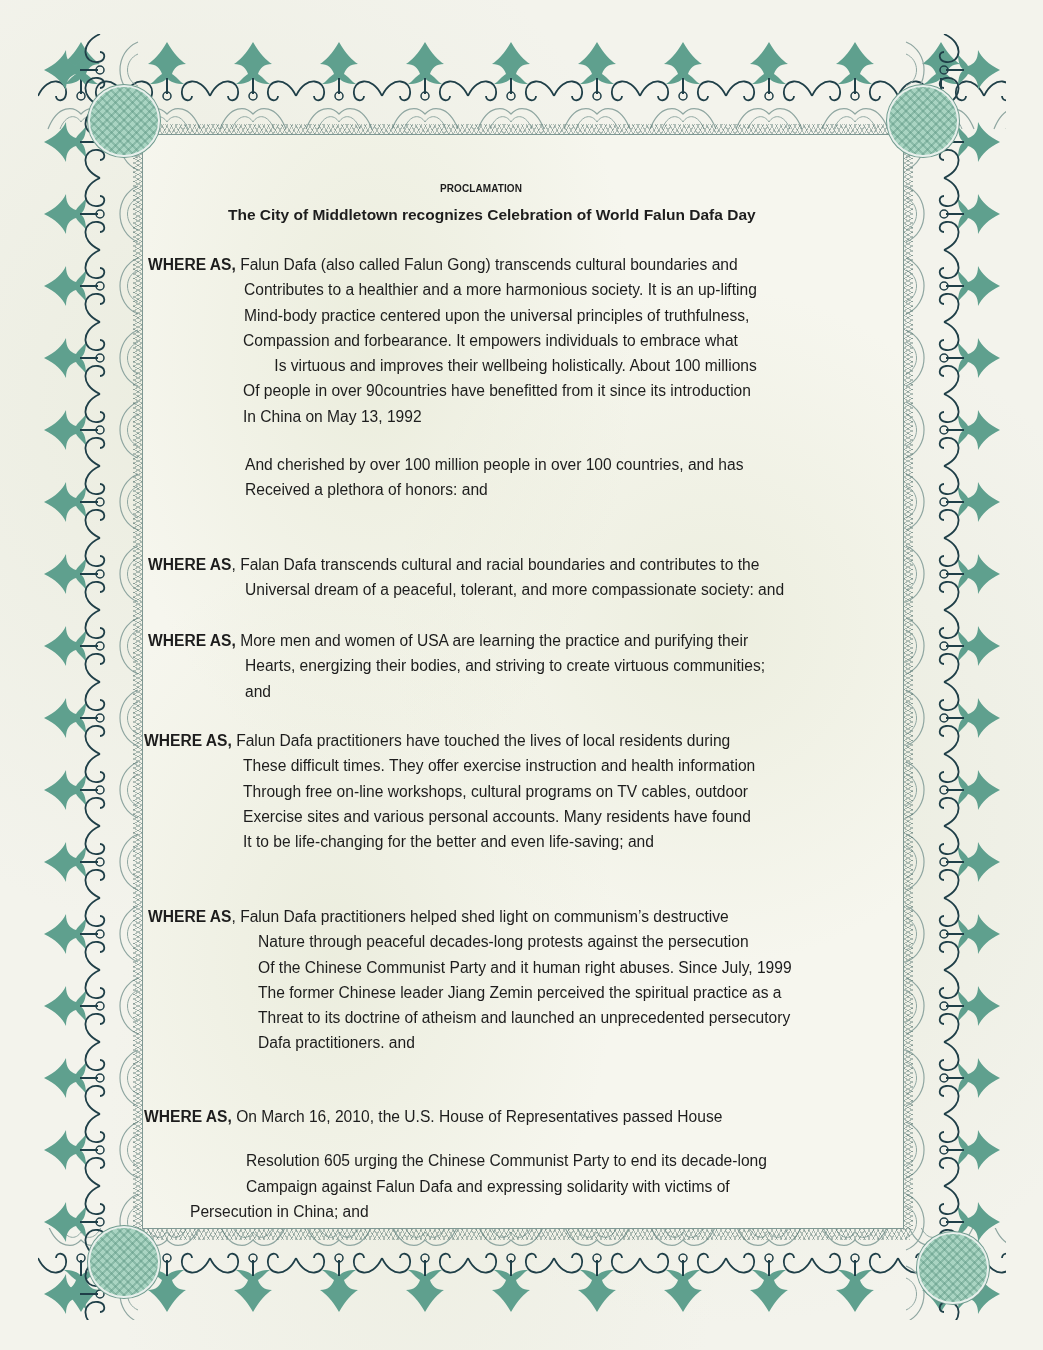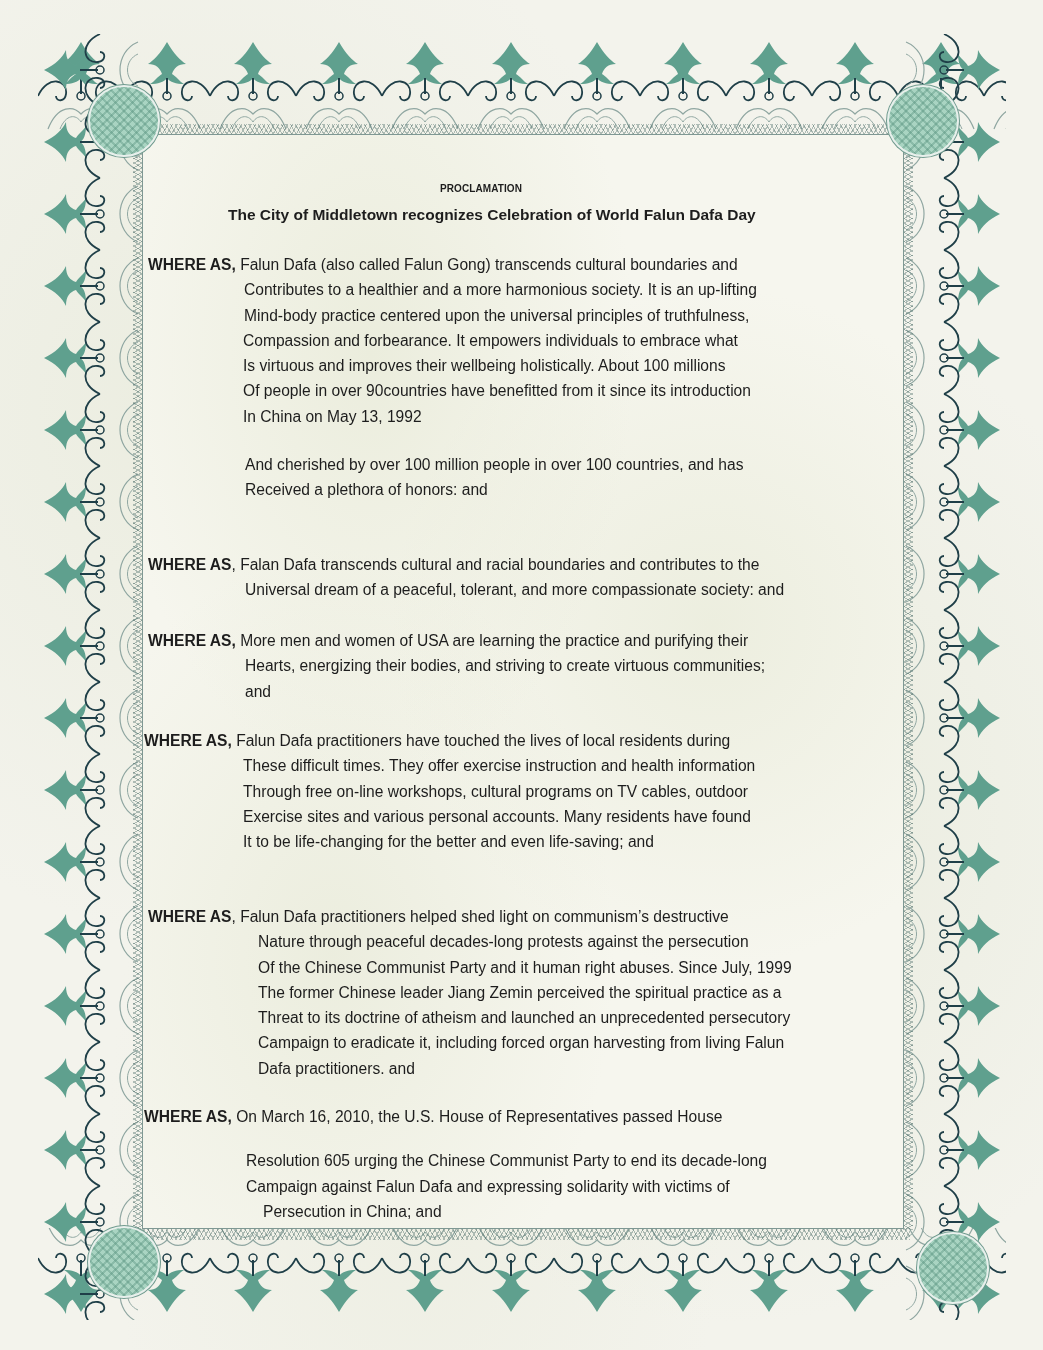--- a/index.html
+++ b/index.html
@@ -124,21 +124,21 @@
 
 <div class="doc">
   <div class="title" style="left:0;width:962px;">PROCLAMATION</div>
   <div class="subtitle">The City of Middletown recognizes Celebration of World Falun Dafa Day</div>
 
   <div class="clause" style="top:252px;">
     <div class="line"><span class="lead">WHERE AS,</span> <span>Falun Dafa (also called Falun Gong) transcends cultural boundaries and</span></div>
     <div class="line" style="padding-left:96px;">Contributes to a healthier and a more harmonious society. It is an up-lifting</div>
     <div class="line" style="padding-left:96px;">Mind-body practice centered upon the universal principles of truthfulness,</div>
     <div class="line" style="padding-left:95px;">Compassion and forbearance.  It empowers individuals to embrace what</div>
-    <div class="line" style="padding-left:95px;">Is virtuous and improves their wellbeing holistically.  About 100 millions</div>
+    <div class="line" style="padding-left:95px;text-align:right;">Is virtuous and improves their wellbeing holistically.  About 100 millions</div>
     <div class="line" style="padding-left:95px;">Of people in over 90countries have benefitted from it since its introduction</div>
     <div class="line" style="padding-left:95px;">In China on May 13, 1992</div>
   </div>
 
   <div class="clause" style="top:452px;">
     <div class="line" style="padding-left:97px;">And cherished by over 100 million people in over 100 countries, and has</div>
     <div class="line" style="padding-left:97px;">Received a plethora of honors: and</div>
   </div>
 
   <div class="clause" style="top:628px;">
@@ -159,23 +159,22 @@
     <div class="line" style="padding-left:99px;">Exercise sites and various personal accounts.  Many residents have found</div>
     <div class="line" style="padding-left:99px;">It to be life-changing for the better and even life-saving; and</div>
   </div>
 
   <div class="clause" style="top:904px;">
     <div class="line"><span class="lead">WHERE AS</span><span>, Falun Dafa practitioners helped shed light on communism’s destructive</span></div>
     <div class="line" style="padding-left:110px;">Nature through peaceful decades-long protests against the persecution</div>
     <div class="line" style="padding-left:110px;">Of the Chinese Communist Party and it human right abuses.  Since July, 1999</div>
     <div class="line" style="padding-left:110px;">The former Chinese leader Jiang Zemin perceived the spiritual practice as a</div>
     <div class="line" style="padding-left:110px;">Threat to its doctrine of atheism and launched an unprecedented persecutory</div>
-    <div class="line" style="padding-left:110px;">Campaign to eradicate it, including forced organ harvesting from living Falun</div>
     <div class="line" style="padding-left:110px;">Dafa practitioners. and</div>
   </div>
 
   <div class="clause" style="top:1104px; left:144px;">
     <div class="line"><span class="lead">WHERE AS,</span> <span> On March 16, 2010, the U.S. House of Representatives passed House</span></div>
     <div class="line" style="padding-left:102px;margin-top:19px;">Resolution 605 urging the Chinese Communist Party to end its decade-long</div>
     <div class="line" style="padding-left:102px;">Campaign against Falun Dafa and expressing solidarity with victims of</div>
-    <div class="line" style="padding-left:119px;">Persecution in China; and</div>
+    <div class="line" style="padding-left:46px;">Persecution in China; and</div>
   </div>
 </div>
 
 </body></html>

